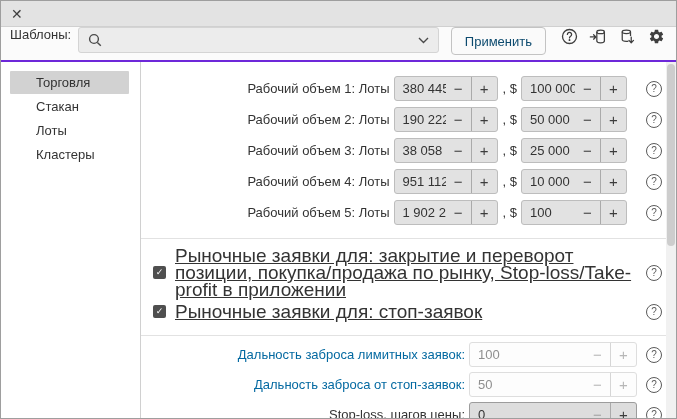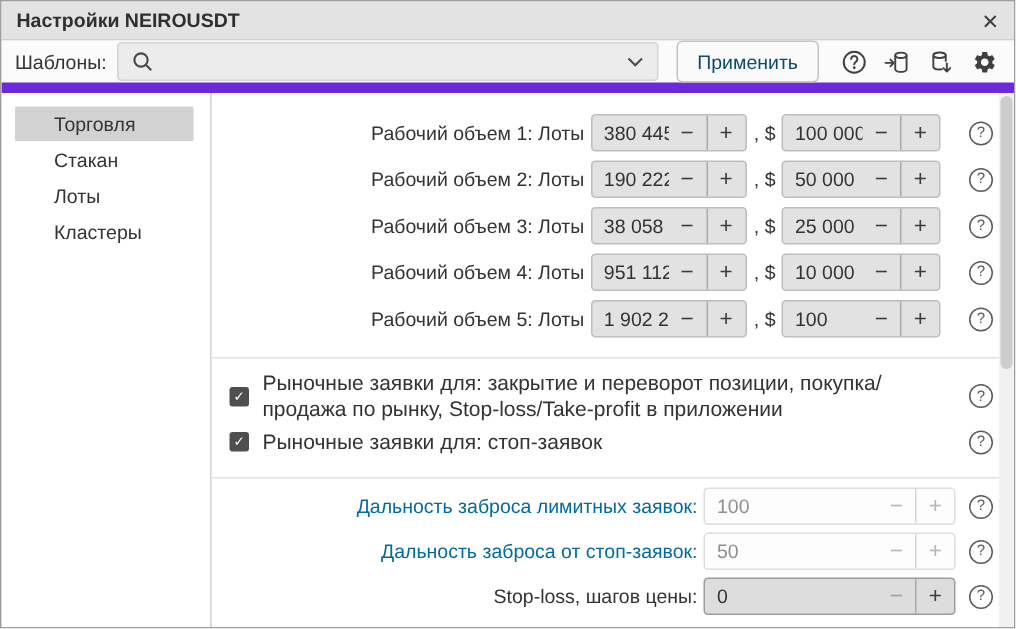--- a/index.html
+++ b/index.html
@@ -5,21 +5,21 @@
   html,body { margin:0; padding:0; background:#fff; }
   body { width:677px; height:419px; font-family:"Liberation Sans", sans-serif; -webkit-font-smoothing:antialiased; }
   .window { width:677px; height:419px; box-sizing:border-box; border:1px solid #9e9e9e; background:#fff; display:flex; flex-direction:column; overflow:hidden; }
 
   
   .titlebar { flex:none; height:26px; background:#e3e3e3; border-bottom:1px solid #d0d0d0; display:flex; align-items:center; padding:0 10px; box-sizing:border-box; }
   .title { flex:1; font-size:13px; font-weight:700; color:#2f2f2f; }
   .close-btn { font-size:14px; color:#3f3f3f; cursor:pointer; line-height:1; }
 
   
-  .toolbar { flex:none; height:35px; background:#fbfbfb; border-bottom:7px solid #6d28d9; display:flex; align-items:center; padding:0 9px; box-sizing:border-box; gap:7px; }
+  .toolbar { flex:none; height:35px; background:#fbfbfb; border-bottom:2px solid #6d28d9; display:flex; align-items:flex-start; padding:0 9px; box-sizing:border-box; gap:7px; }
   .tpl-label { font-size:13px; color:#333; flex:none; }
   .combo { flex:1; height:26px; background:#ececec; border:1px solid #d4d4d4; border-radius:3px; display:flex; align-items:center; padding:0 9px; box-sizing:border-box; gap:7px; }
   .combo input { flex:1; border:none; outline:none; background:transparent; font-size:13px; color:#333; font-family:"Liberation Sans", sans-serif; }
   .apply-btn { flex:none; height:26px; background:#fafafa; border:1px solid #c3c3c3; border-radius:4px; font-size:13px; color:#0c4a6e; padding:0 13px; display:flex; align-items:center; cursor:pointer; margin-left:5px; }
   .tool-icons { flex:none; display:flex; align-items:center; gap:11px; margin-left:7px; margin-right:2px; }
   .icon-btn { width:18px; height:18px; display:flex; align-items:center; justify-content:center; cursor:pointer; }
 
   
   .body { flex:1; display:flex; position:relative; overflow:hidden; }
   .sidebar { flex:none; width:140px; border-right:1px solid #d0d0d0; padding-top:9px; box-sizing:border-box; background:#fff; }
@@ -50,40 +50,39 @@
 
   .divider { border-top:1px solid #e2e2e2; height:0; margin-right:0; }
   .div1 { margin-top:13px; }
   .div2 { margin-top:15px; }
   .p-gap { height:6px; }
 
   .chk-row { display:flex; align-items:center; margin:0 14px 0 12px; }
   .chk-row.first { margin-top:8px; }
   .chk-row.second { margin-top:5px; }
   .chk { flex:none; width:13px; height:13px; background:#4f4f4f; border-radius:2px; color:#fff; font-size:9px; line-height:13px; text-align:center; margin-right:9px; cursor:pointer; }
-  .chk-text { flex:1; font-size:14px; line-height:17px; color:#333; max-width:468px; margin-right:auto; }
+  .chk-text { flex:1; font-size:19px; line-height:17px; color:#333; max-width:468px; margin-right:auto;text-decoration:underline; }
 
   .help { flex:none; width:16px; height:16px; box-sizing:border-box; border:1.4px solid #5a5a5a; border-radius:50%; color:#5a5a5a; font-size:10px; display:flex; align-items:center; justify-content:center; cursor:pointer; }
   .vrow .help { margin-left:19px; }
   .prow .help { margin-left:9px; }
   .chk-row .help { margin-left:10px; }
 
   
   .scrollbar { position:absolute; top:0; right:0; bottom:0; width:10px; background:#f1f1f1; }
   .scroll-thumb { position:absolute; top:2px; left:1px; width:8px; height:182px; background:#cdcdcd; border-radius:4px; cursor:pointer; }
 
   svg { display:block; }
 </style>
 </head>
 <body>
 
 <div class="window">
 
   <div class="titlebar">
-    <span class="title">Настройки NEIROUSDT</span>
     <span class="close-btn">✕</span>
   </div>
 
   <div class="toolbar">
     <span class="tpl-label">Шаблоны:</span>
     <div class="combo">
       <span>
         <svg width="14" height="14" viewBox="0 0 14 14" fill="none" stroke="#4a4a4a" stroke-width="1.4">
           <circle cx="6" cy="6" r="4.4"></circle>
             <line x1="9.4" y1="9.4" x2="12.8" y2="12.8"></line>

